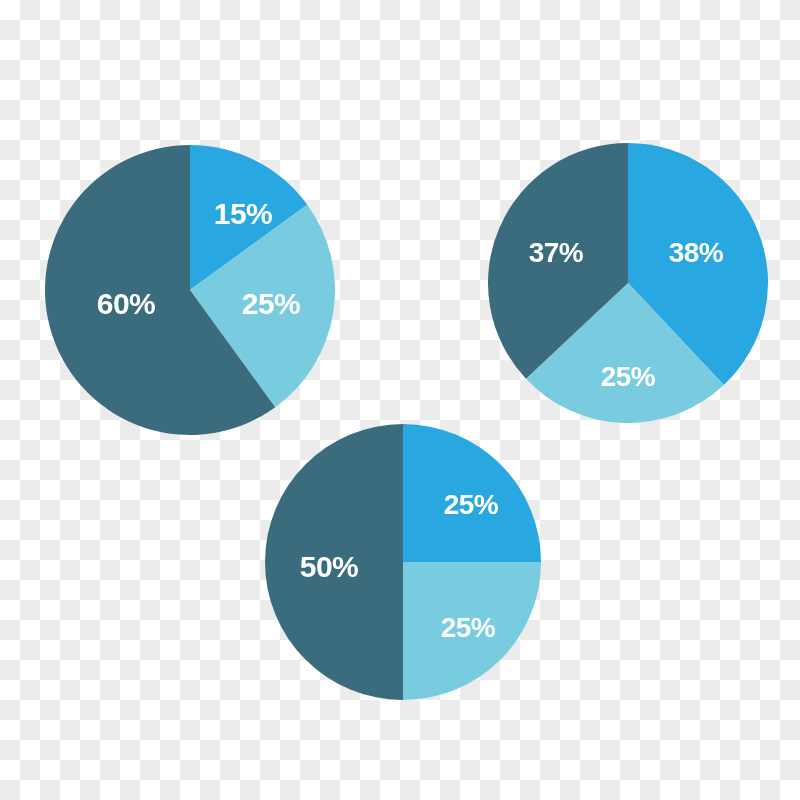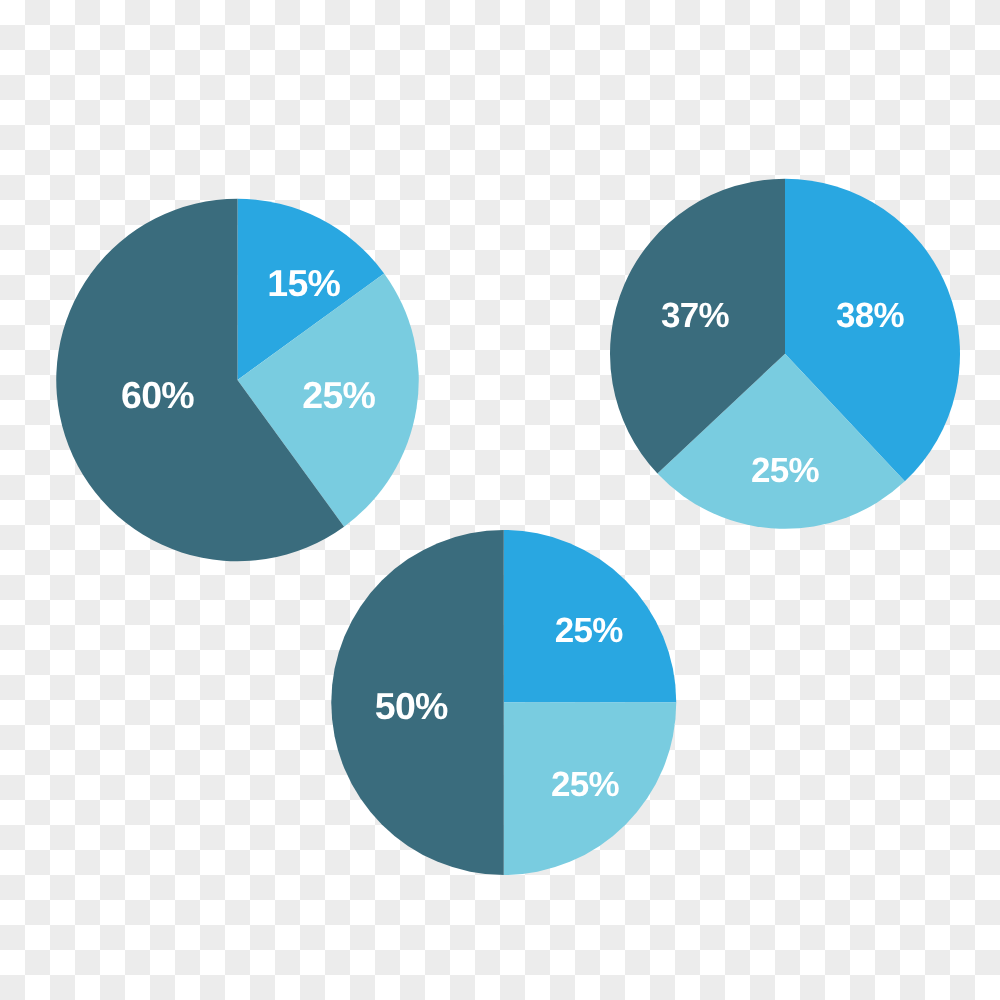--- a/index.html
+++ b/index.html
@@ -39,21 +39,21 @@
     dominant-baseline: central;
     letter-spacing: -0.5px;
   }
   .lbl-lg { font-size: 30px; }
   .lbl-md { font-size: 28px; }
 </style>
 </head>
 <body>
 
 <div id="canvas">
-    <div class="pie-chart" style="left: 41px; top: 155px; width: 298px; height: 298px;">
+    <div class="pie-chart" style="left: 41px; top: 141px; width: 298px; height: 298px;">
       <svg class="pie-svg" width="298" height="298" viewBox="0 0 298 298">
         <path d="M 149 149 L 149 4 A 145 145 0 0 1 266.3074641843674 63.7711384175914 Z" fill="#29A7E1"></path>
         <path d="M 149 149 L 266.3074641843674 63.7711384175914 A 145 145 0 0 1 234.2288615824086 266.3074641843674 Z" fill="#79CCE0"></path>
         <path d="M 149 149 L 234.2288615824086 266.3074641843674 A 145 145 0 1 1 148.99999999999997 4 Z" fill="#3A6C7D"></path>
         <text class="slice-label lbl-lg" x="202" y="72">15%</text>
         <text class="slice-label lbl-lg" x="230" y="162">25%</text>
         <text class="slice-label lbl-lg" x="85" y="162">60%</text>
       </svg>
     </div>
     <div class="pie-chart" style="left: 484px; top: 139px; width: 288px; height: 288px;">

